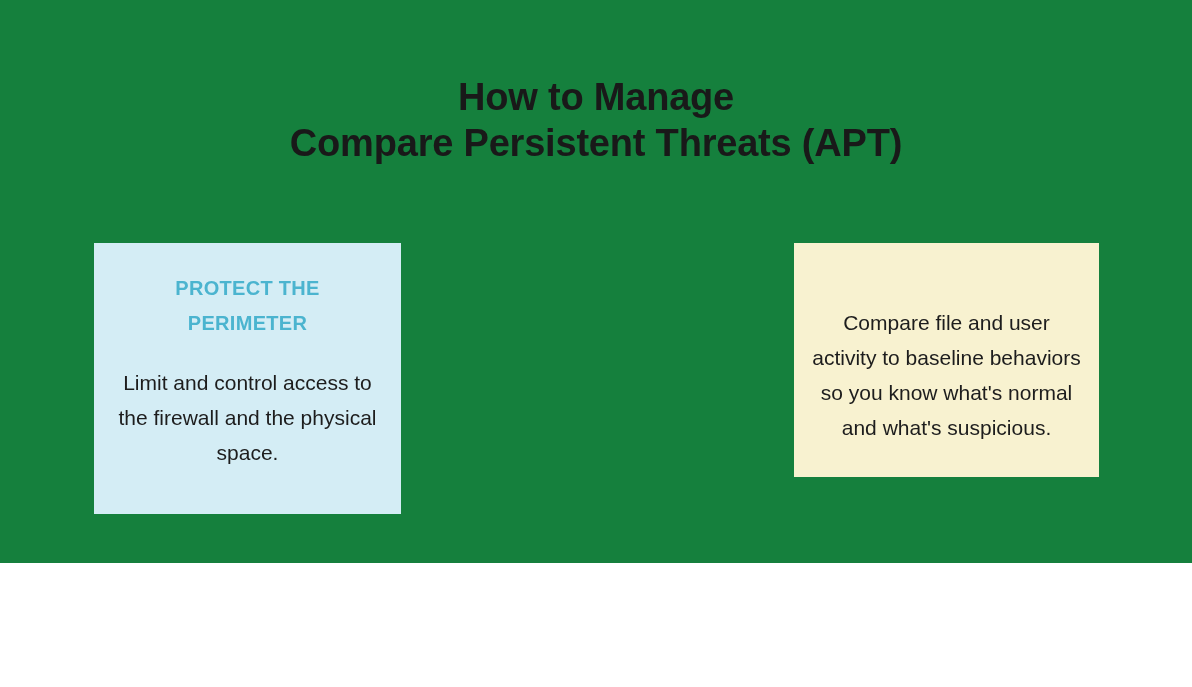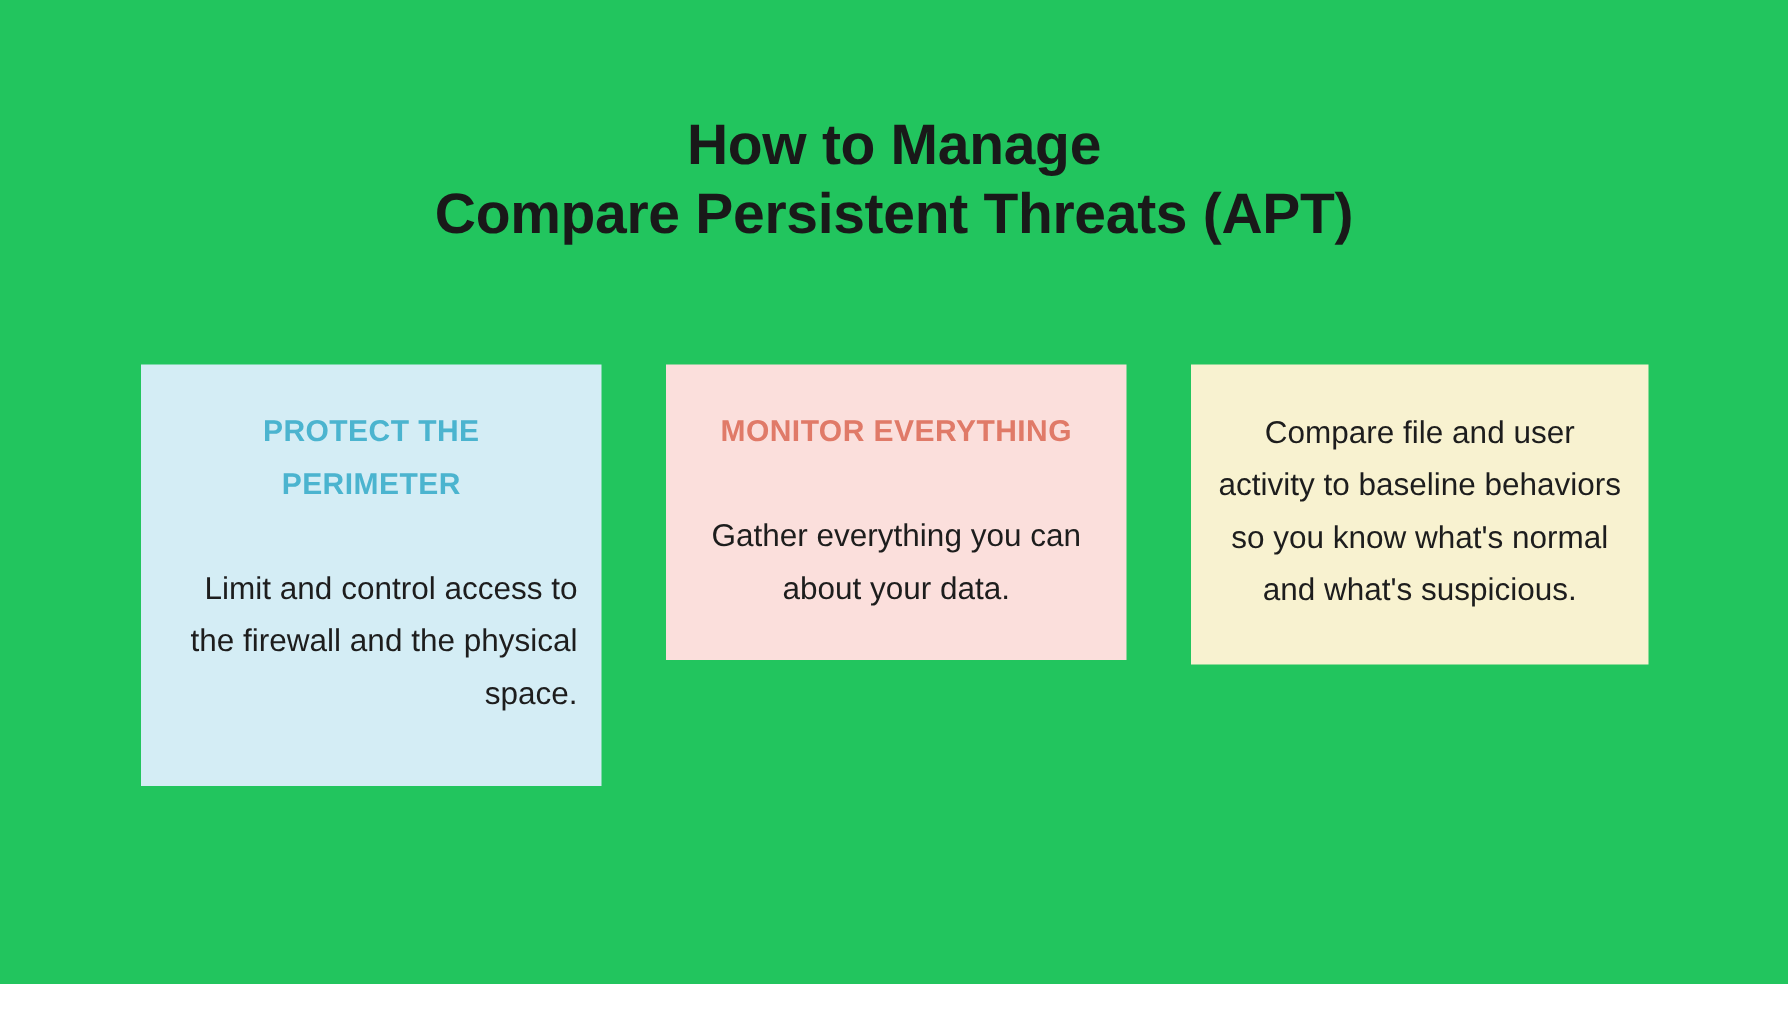--- a/index.html
+++ b/index.html
@@ -12,22 +12,22 @@
     height: 687px;
     background: #ffffff;
     font-family: "Liberation Sans", sans-serif;
     overflow: hidden;
     -webkit-font-smoothing: antialiased;
   }
 
   .infographic {
     position: relative;
     width: 1192px;
-    height: 656px;
-    background: #22c55e;
+    height: 563px;
+    background: #15803d;
   }
 
   
   .title-block {
     position: absolute;
     left: 0;
     top: 74px;
     width: 1192px;
     text-align: center;
   }
@@ -87,45 +87,41 @@
   .card-2 .card-heading { color: #e07a68; }
   .card-3 .card-heading { color: #bfaf3a; }
 
   .card-body {
     font-size: 21px;
     font-weight: normal;
     line-height: 35px;
     color: #1d1d1d;
     margin: 0;
   }
-  .card-1 .card-body { margin-top: 34px; text-align: right; }
+  .card-1 .card-body { margin-top: 24px; }
   .card-2 .card-body { margin-top: 34px; }
-  .card-3 .card-body { }
+  .card-3 .card-body { margin-top: 34px; }
 </style>
 </head>
 <body>
 
 <div class="infographic">
 
   <div class="title-block">
     <span class="title-line">How to Manage</span>
     <span class="title-line">Compare Persistent Threats (APT)</span>
   </div>
 
   <div class="cards">
 
     <div class="card card-1">
       <p class="card-heading">PROTECT THE PERIMETER</p>
       <p class="card-body">Limit and control access to the firewall and the physical space.</p>
     </div>
 
-    <div class="card card-2">
-      <p class="card-heading">MONITOR EVERYTHING</p>
-      <p class="card-body">Gather everything you can about your data.</p>
-    </div>
 
     <div class="card card-3">
       <p class="card-body">Compare file and user activity to baseline behaviors so you know what's normal and what's suspicious.</p>
     </div>
 
   </div>
 
 </div>
 
 </body></html>

